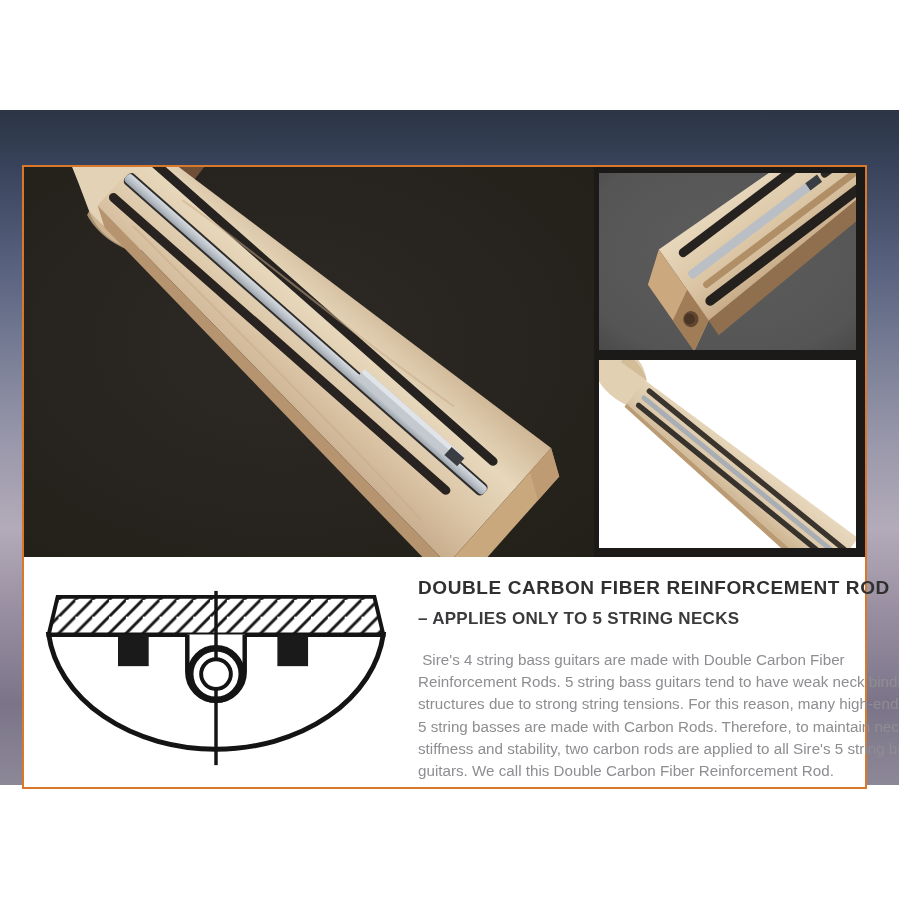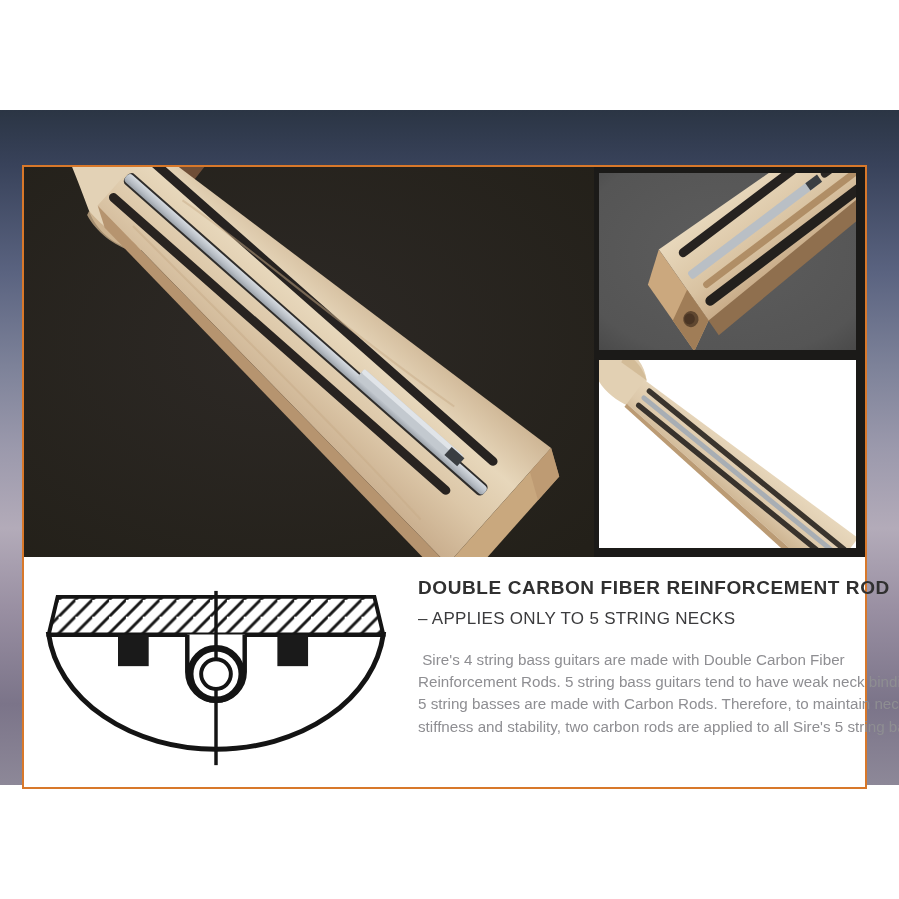--- a/index.html
+++ b/index.html
@@ -28,21 +28,21 @@
   .main-photo svg,.photo1 svg,.photo2 svg{display:block;width:100%;height:100%;}
   .info{flex:1;display:flex;padding:20px 10px 0 16px;background:#ffffff;}
   .diagram{width:352px;height:196px;flex:none;margin-top:6px;}
   .diagram svg{display:block;width:100%;height:100%;}
   .text-col{margin-left:26px;padding-top:0;min-width:0;}
   .title{
     font-size:19px;font-weight:800;color:#303030;letter-spacing:.6px;
     line-height:1.2;white-space:nowrap;
   }
   .subtitle{
-    margin-top:9px;font-size:17px;font-weight:400;color:#3b3b3d;
+    margin-top:9px;font-size:17px;font-weight:700;color:#3b3b3d;
     letter-spacing:.3px;white-space:nowrap;
   }
   .body-text{margin-top:20px;color:#8e8e92;font-size:15.2px;}
   .body-line{line-height:22.3px;white-space:pre;}
 </style>
 </head>
 <body>
 
 <div class="frame">
   <div class="panel">
@@ -180,20 +180,22 @@
           <circle cx="176" cy="92" r="15" fill="#ffffff" stroke="#141414" stroke-width="4"></circle>
         </svg>
       </div>
 
       <div class="text-col">
         <div class="title">DOUBLE CARBON FIBER REINFORCEMENT ROD</div>
         <div class="subtitle">– APPLIES ONLY TO 5 STRING NECKS</div>
         <div class="body-text">
           <div class="body-line"> Sire's 4 string bass guitars are made with Double Carbon Fiber</div>
           <div class="body-line">Reinforcement Rods. 5 string bass guitars tend to have weak neck binding</div>
+          <div class="body-line">structures due to strong string tensions. For this reason, many high-end</div>
           <div class="body-line">5 string basses are made with Carbon Rods. Therefore, to maintain neck</div>
           <div class="body-line">stiffness and stability, two carbon rods are applied to all Sire's 5 string bass</div>
+          <div class="body-line">guitars. We call this Double Carbon Fiber Reinforcement Rod.</div>
         </div>
       </div>
     </div>
 
   </div>
 </div>
 
 </body></html>

